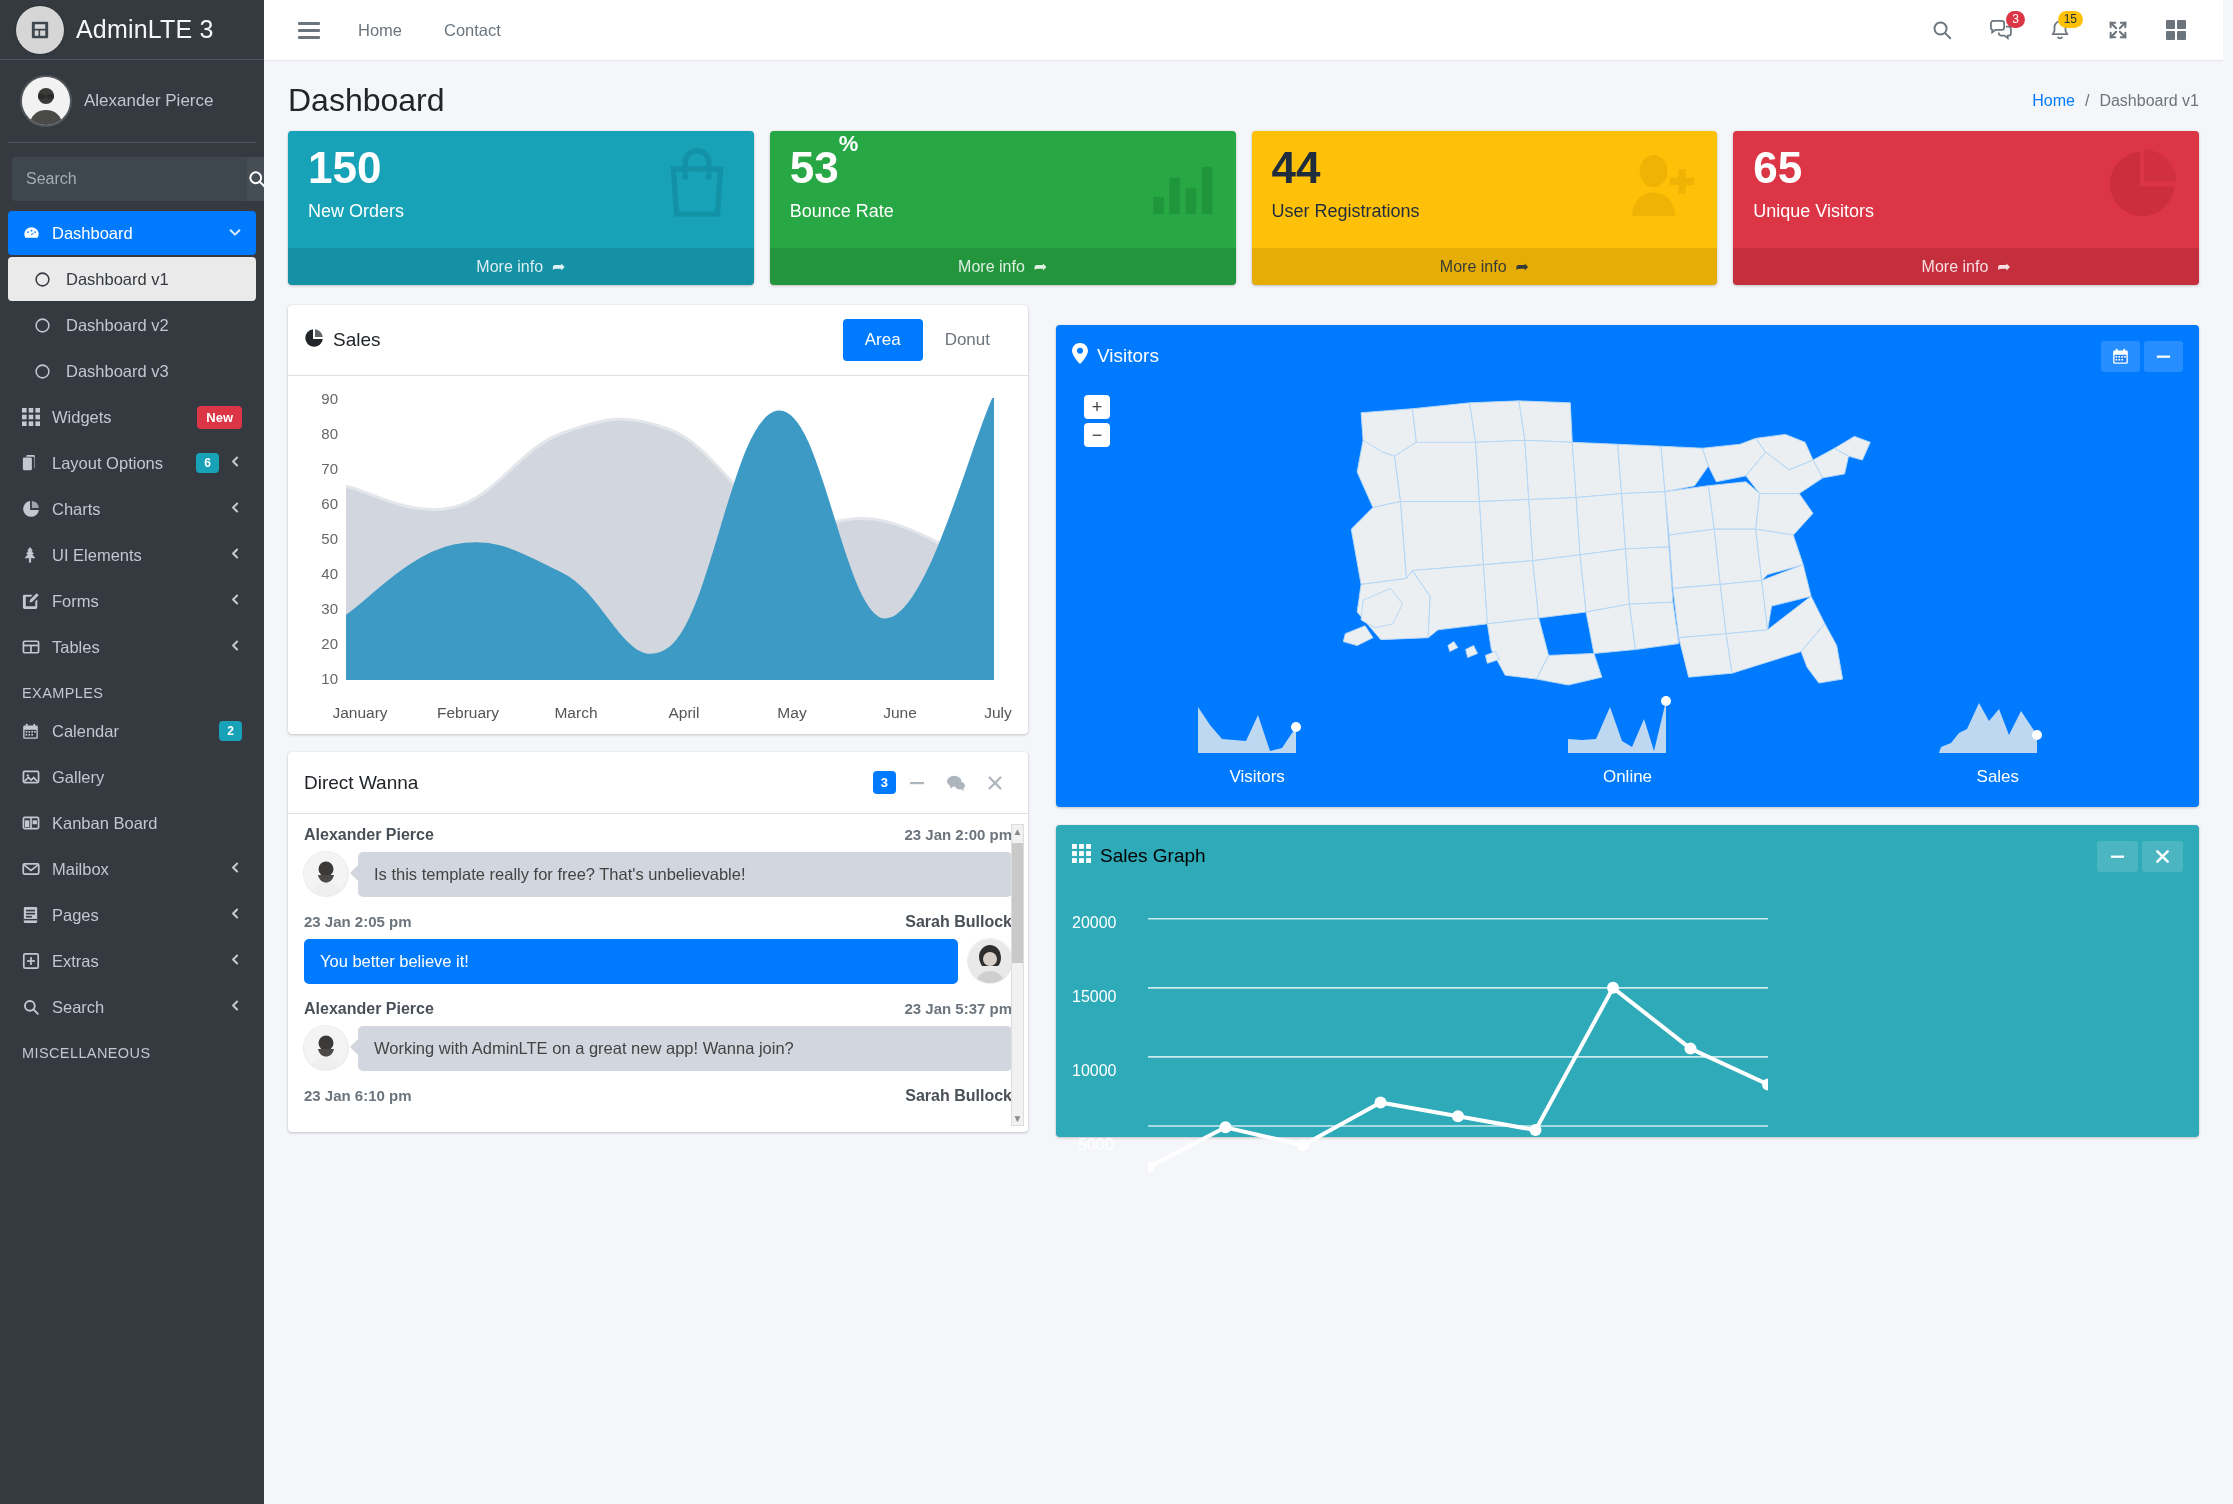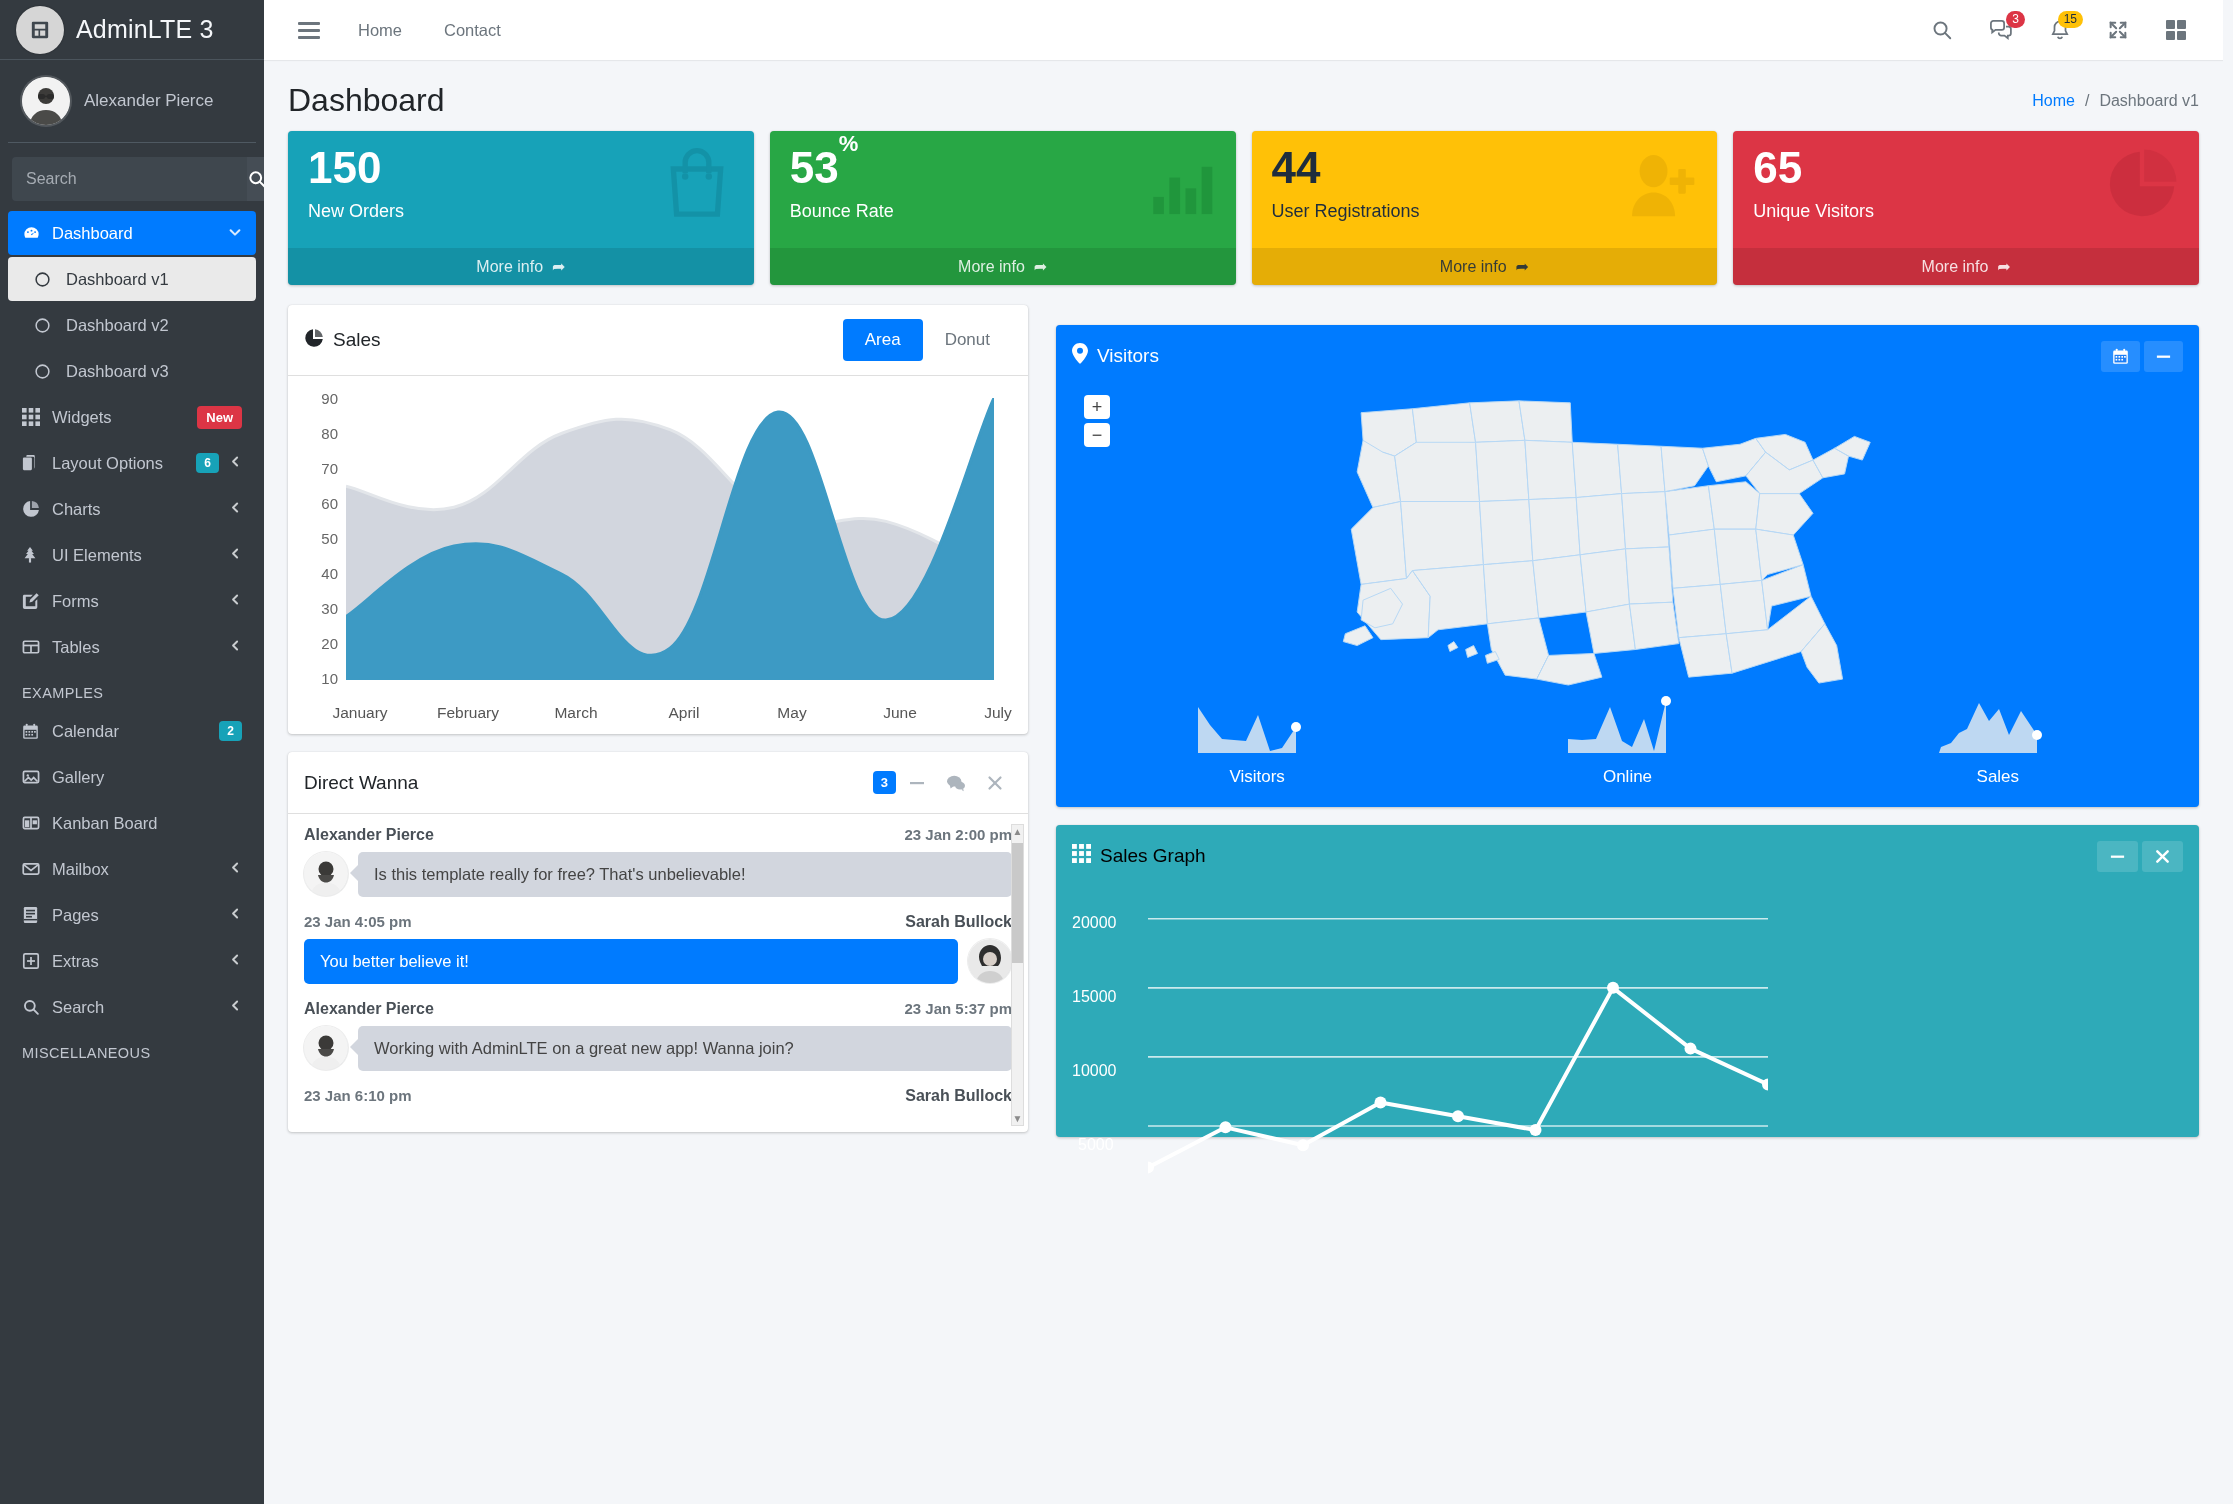--- a/index.html
+++ b/index.html
@@ -742,21 +742,21 @@
                         <path d="M14 23c1 5 4.5 7.5 8 7.5s7-2.5 8-7.5z" fill="#4b4a48"></path>
                       </svg>
                   </div>
                   <div class="dm-text">Is this template really for free? That's unbelievable!</div>
                 </div>
               </div>
 
               <div>
                 <div class="dm-head right">
                   <span class="dm-name">Sarah Bullock</span>
-                  <span class="dm-time">23 Jan 4:05 pm</span>
+                  <span class="dm-time">23 Jan 2:05 pm</span>
                 </div>
                 <div class="dm-row right">
                   <div class="dm-av">
                     <svg width="44" height="44" viewBox="0 0 44 44">
                         <circle cx="22" cy="22" r="22" fill="#e9e9e9"></circle>
                         <path d="M11 18c0-7 5-12 11-12s11 5 11 13c0 4-2 7-3 8H14c-1-2-3-5-3-9z" fill="#2e2e2e"></path>
                         <circle cx="22" cy="20" r="7" fill="#d8cfc8"></circle>
                         <path d="M8 44c1-8 7-12 14-12s13 4 14 12z" fill="#cfcfcf"></path>
                       </svg>
                   </div>

